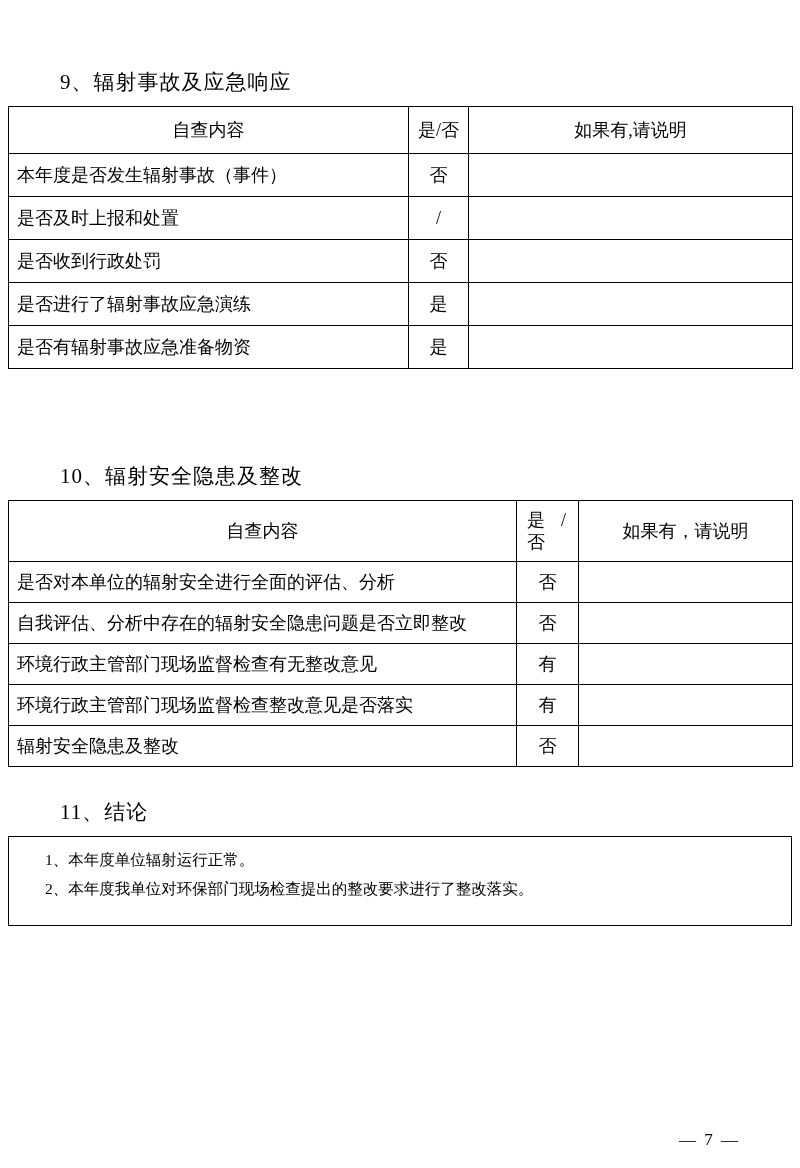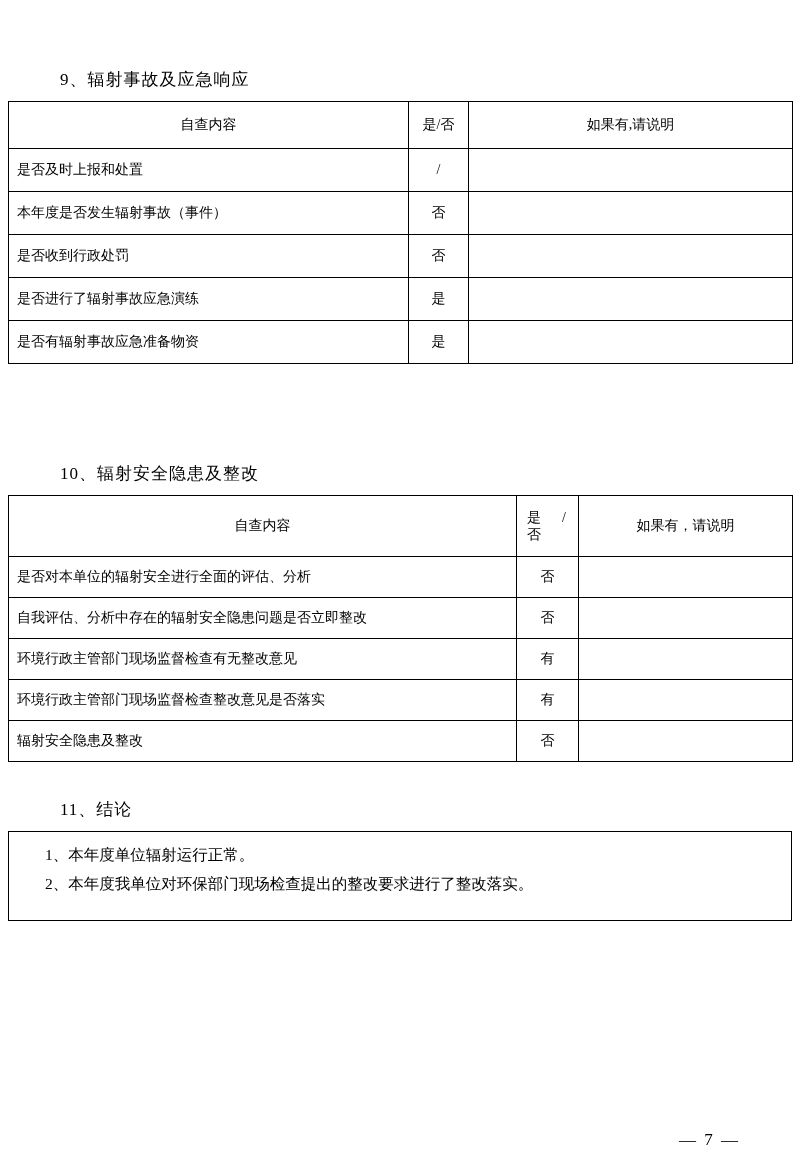--- a/index.html
+++ b/index.html
@@ -21,31 +21,31 @@
     height: 1168px;
     box-sizing: border-box;
     padding: 0 8px;
   }
   .section {
     position: absolute;
     left: 8px;
     width: 784px;
   }
   .section-title {
-    font-size: 17px;
+    font-size: 21px;
     font-weight: normal;
     letter-spacing: 1px;
     margin: 0 0 10px 52px;
     font-family: "Liberation Serif", "DejaVu Serif", serif;
   }
   table.form {
     border-collapse: collapse;
     width: 784px;
     table-layout: fixed;
-    font-size: 14px;
+    font-size: 18px;
   }
   table.form td, table.form th {
     border: 1px solid #000000;
     padding: 6px 8px;
     font-weight: normal;
     vertical-align: middle;
     line-height: 1.35;
   }
   .hdr-center {
     text-align: center;
@@ -114,27 +114,27 @@
           <col class="c2">
           <col class="c3">
         </colgroup>
       <tbody>
         <tr class="head">
           <td class="hdr-center">自查内容</td>
           <td class="hdr-center">是/否</td>
           <td class="hdr-center">如果有,请说明</td>
         </tr>
         <tr>
+          <td class="cell-item">本年度是否发生辐射事故（事件）</td>
+          <td class="cell-ans">否</td>
+          <td class="cell-note"></td>
+        </tr>
+        <tr>
           <td class="cell-item">是否及时上报和处置</td>
           <td class="cell-ans">/</td>
-          <td class="cell-note"></td>
-        </tr>
-        <tr>
-          <td class="cell-item">本年度是否发生辐射事故（事件）</td>
-          <td class="cell-ans">否</td>
           <td class="cell-note"></td>
         </tr>
         <tr>
           <td class="cell-item">是否收到行政处罚</td>
           <td class="cell-ans">否</td>
           <td class="cell-note"></td>
         </tr>
         <tr>
           <td class="cell-item">是否进行了辐射事故应急演练</td>
           <td class="cell-ans">是</td>

